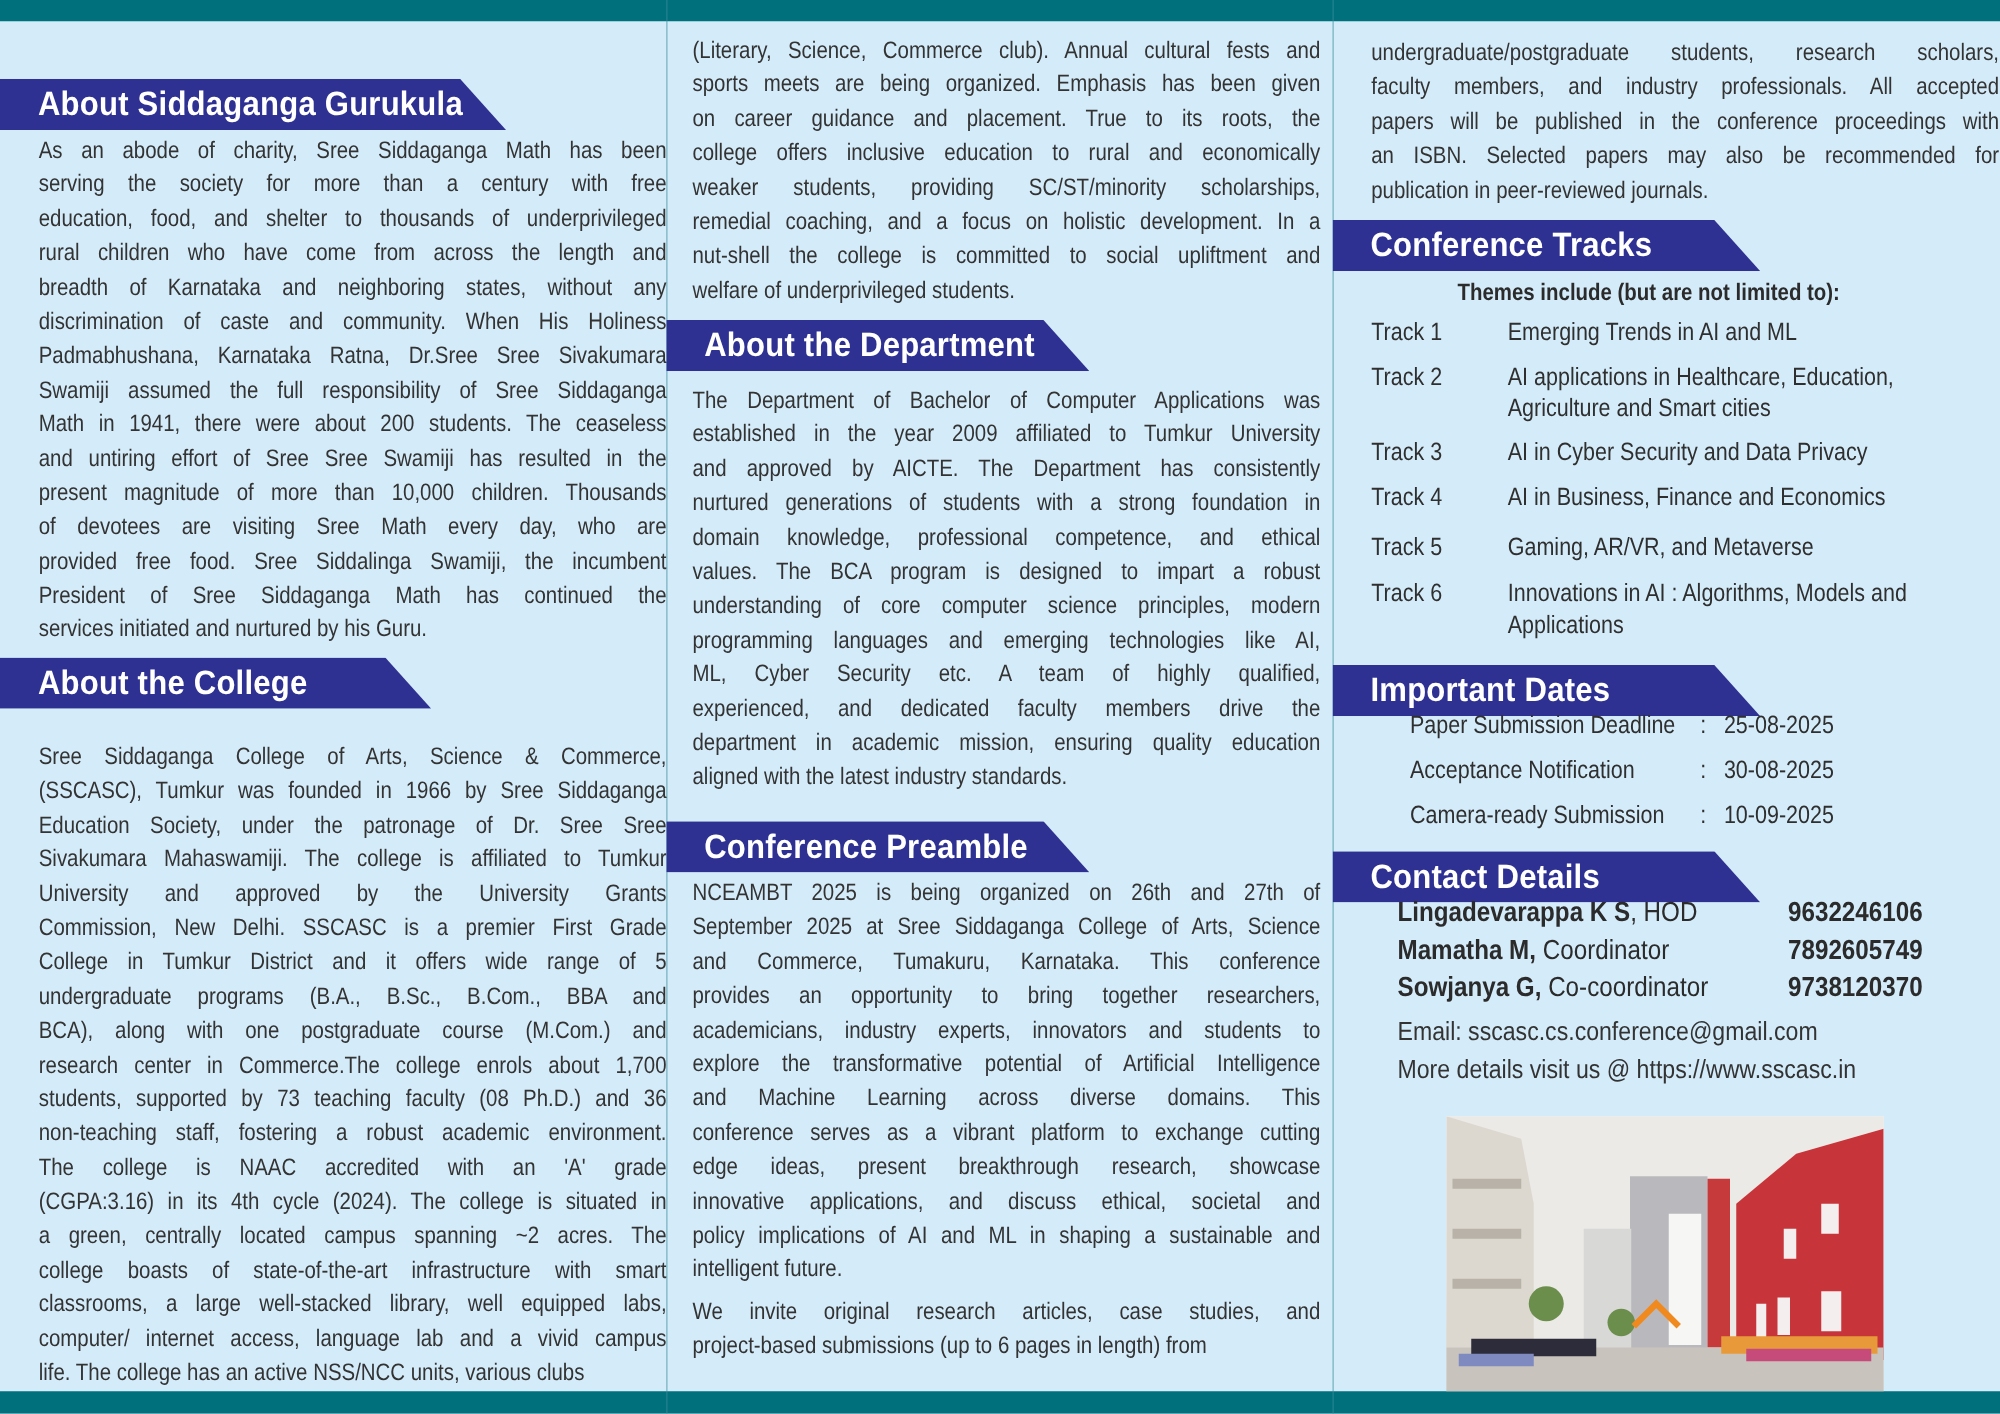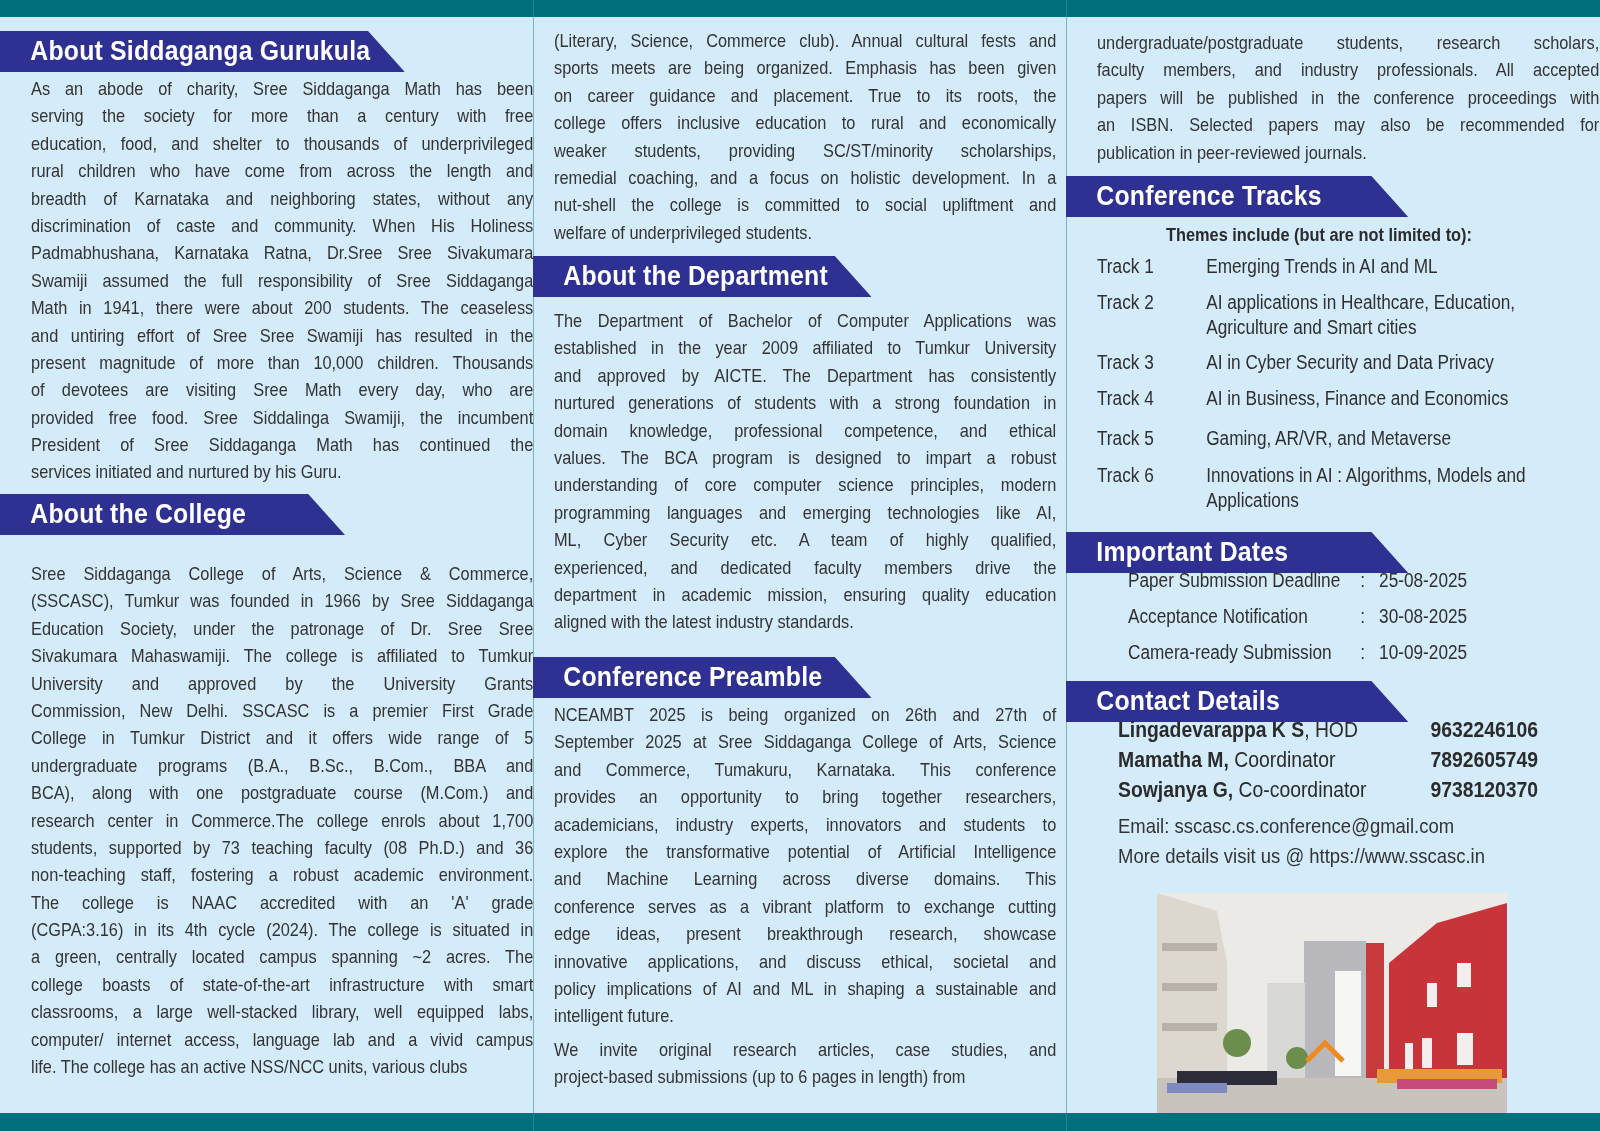--- a/index.html
+++ b/index.html
@@ -13,21 +13,21 @@
   .bar-top, .bar-bottom {
     position: absolute; left: 0; width: 1600px; background: #00707d;
   }
   .bar-top { top: 0; height: 17px; }
   .bar-bottom { bottom: 0; height: 18px; }
   .fold { position: absolute; top: 0; bottom: 0; width: 1px; background: #3b8e99; opacity: .6; }
   .fold.a { left: 533px; }
   .fold.b { left: 1066px; }
 
   .col { position: absolute; top: 17px; bottom: 18px; }
-  .col1 { left: 0; width: 533px; }
+  .col1 { left: 0; width: 533px; margin-top: 32px; }
   .col2 { left: 533px; width: 533px; }
   .col3 { left: 1066px; width: 534px; }
 
   .hdr {
     position: absolute; left: 0; height: 41px;
     background: #2e3192; color: #fff;
     clip-path: polygon(0 0, calc(100% - 40px) 0, 100% 100%, 0 100%);
     font-weight: bold; font-size: 27px; letter-spacing: 0.2px;
     display: flex; align-items: center;
     transform: scaleX(0.92); transform-origin: left center;

